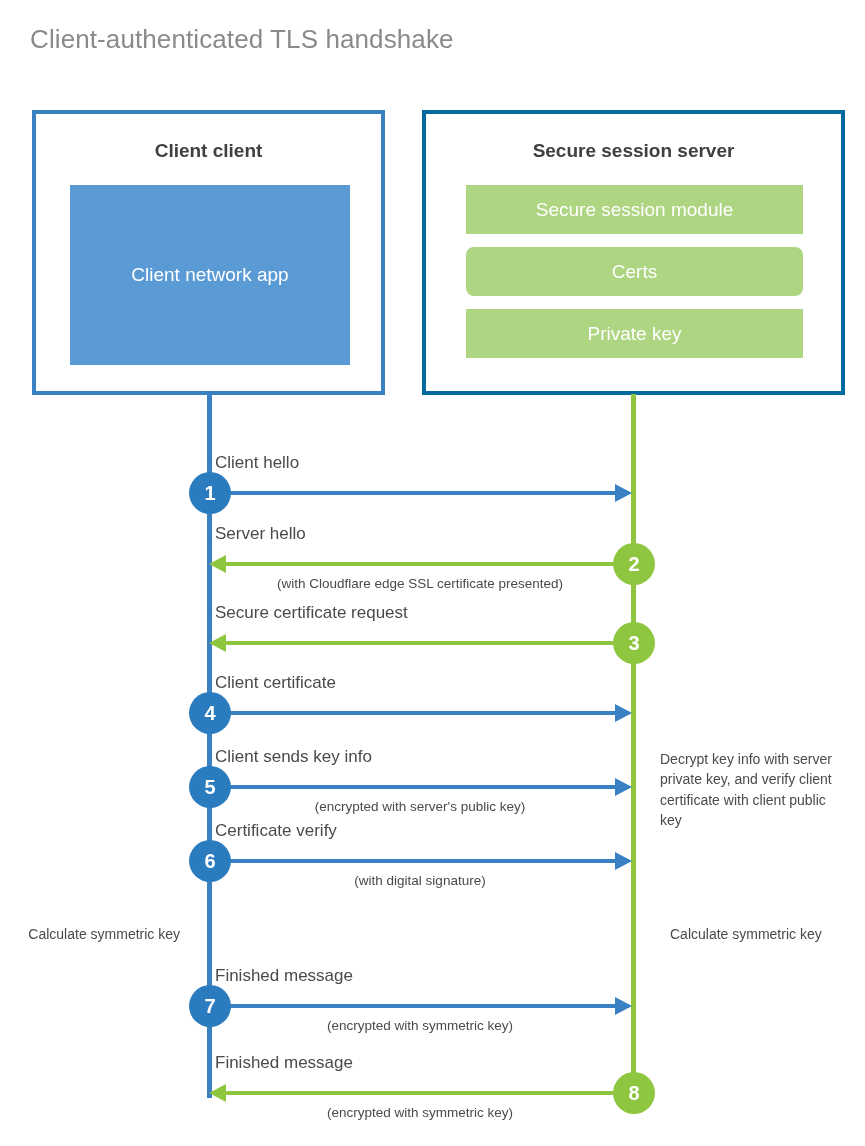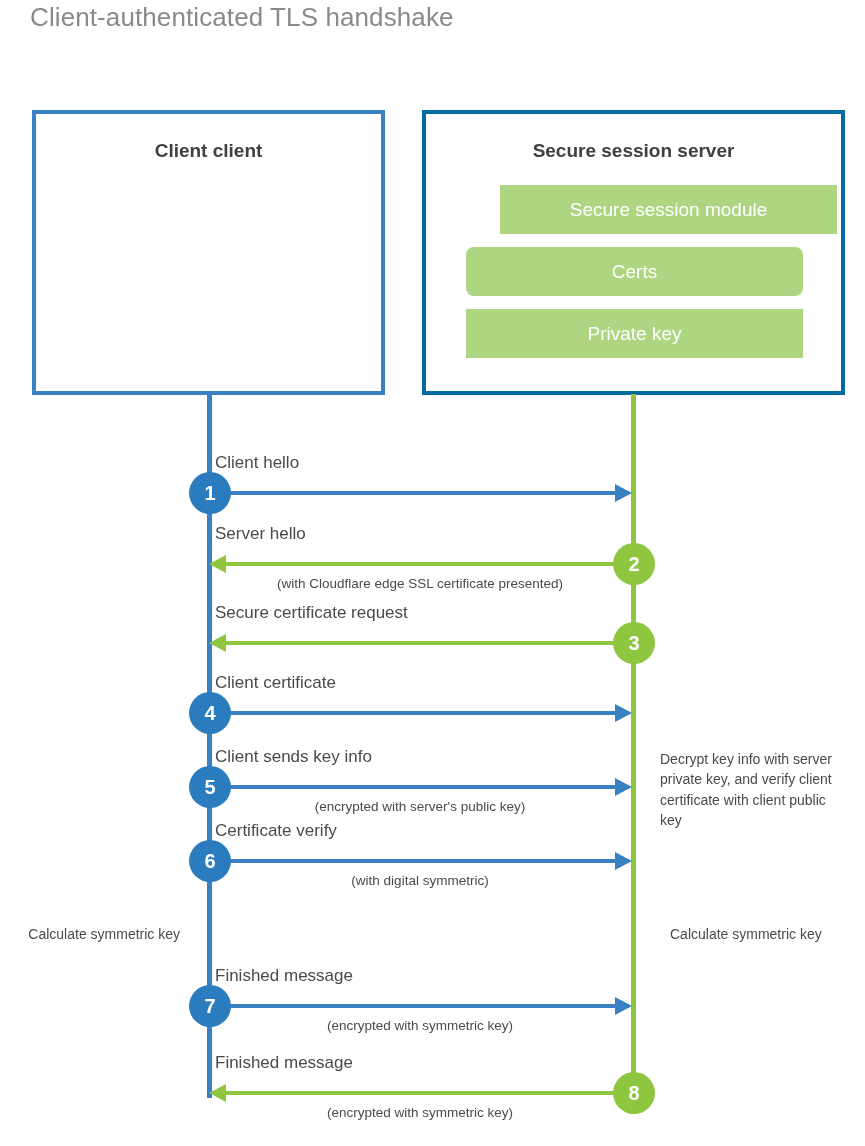--- a/index.html
+++ b/index.html
@@ -6,21 +6,21 @@
   html, body {
     width: 865px; height: 1146px;
     background: #ffffff;
     font-family: "Liberation Sans", sans-serif;
     overflow: hidden;
   }
   #canvas { position: relative; width: 865px; height: 1146px; }
 
   
   .title {
-    position: absolute; left: 30px; top: 2px;
+    position: absolute; left: 30px; top: 24px;
     font-size: 26px; font-weight: 400; color: #8a8a8a;
     letter-spacing: 0.1px;
   }
 
   
   .party-box {
     position: absolute; background: #ffffff;
   }
   #client-box { left: 32px; top: 110px; width: 353px; height: 285px; border: 4px solid #3a81c3; }
   #server-box { left: 422px; top: 110px; width: 423px; height: 285px; border: 4px solid #0369a1; }
@@ -36,21 +36,21 @@
     display: flex; align-items: center; justify-content: center;
     font-size: 19px; line-height: 1.35; text-align: center;
   }
 
   .server-bar {
     position: absolute; left: 40px; width: 337px; height: 49px;
     background: #aed581; color: #ffffff;
     display: flex; align-items: center; justify-content: center;
     font-size: 19px;
   }
-  #server-bar-0 { top: 71px; margin-left: 34px; }
+  #server-bar-0 { top: 71px; }
   #server-bar-1 { top: 133px; border-radius: 8px; }
   #server-bar-2 { top: 195px; }
 
   
   .lifeline { position: absolute; width: 5px; }
   #client-lifeline { left: 207px; top: 394px; height: 704px; background: #3a81c3; }
   #server-lifeline { left: 631px; top: 394px; height: 699px; background: #8ec63f; }
 
   
   .msg-row { position: absolute; left: 0; width: 865px; height: 0; }
@@ -98,20 +98,21 @@
 </style>
 </head>
 <body>
 
 <div id="canvas">
 
   <div class="title">Client-authenticated TLS handshake</div>
 
   <div class="party-box" id="client-box">
     <div class="party-title">Client client</div>
+    <div class="client-app">Client network app</div>
   </div>
 
   <div class="party-box" id="server-box">
     <div class="party-title">Secure session server</div>
     <div class="server-bar" id="server-bar-0">Secure session module</div>
     <div class="server-bar" id="server-bar-1">Certs</div>
     <div class="server-bar" id="server-bar-2">Private key</div>
   </div>
 
   <div class="lifeline" id="client-lifeline"></div>
@@ -145,21 +146,21 @@
       </div>
       <div class="msg-row dir-right c-blue" style="top: 787px;">
         <div class="msg-label">Client sends key info</div>
         <div class="msg-sub">(encrypted with server's public key)</div>
         <div class="arrow-line"></div>
         <div class="arrow-head"></div>
         <div class="step-badge badge-left">5</div>
       </div>
       <div class="msg-row dir-right c-blue" style="top: 861px;">
         <div class="msg-label">Certificate verify</div>
-        <div class="msg-sub">(with digital symmetric)</div>
+        <div class="msg-sub">(with digital signature)</div>
         <div class="arrow-line"></div>
         <div class="arrow-head"></div>
         <div class="step-badge badge-left">6</div>
       </div>
       <div class="msg-row dir-right c-blue" style="top: 1006px;">
         <div class="msg-label">Finished message</div>
         <div class="msg-sub">(encrypted with symmetric key)</div>
         <div class="arrow-line"></div>
         <div class="arrow-head"></div>
         <div class="step-badge badge-left">7</div>

